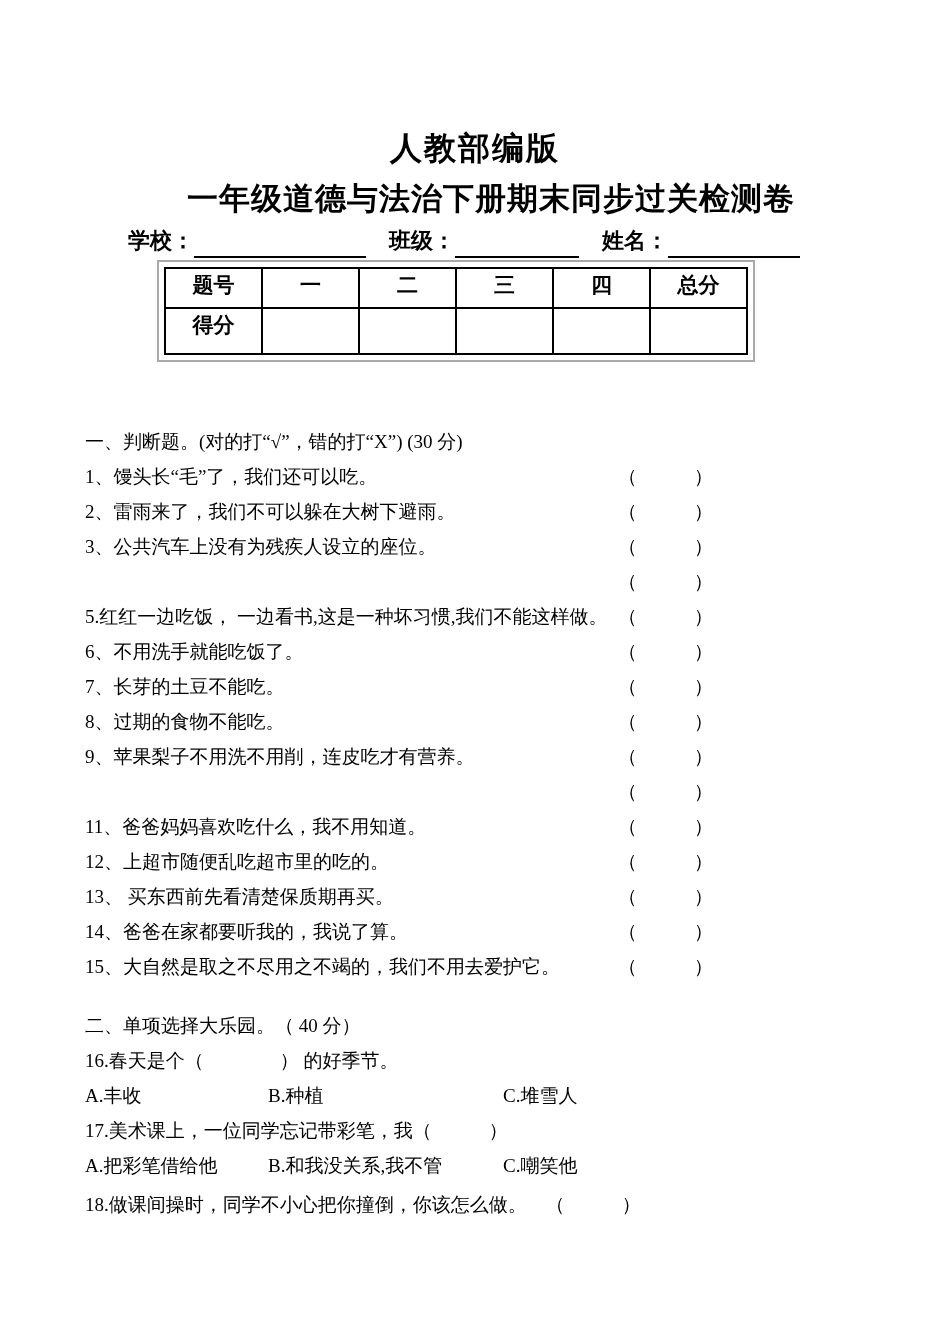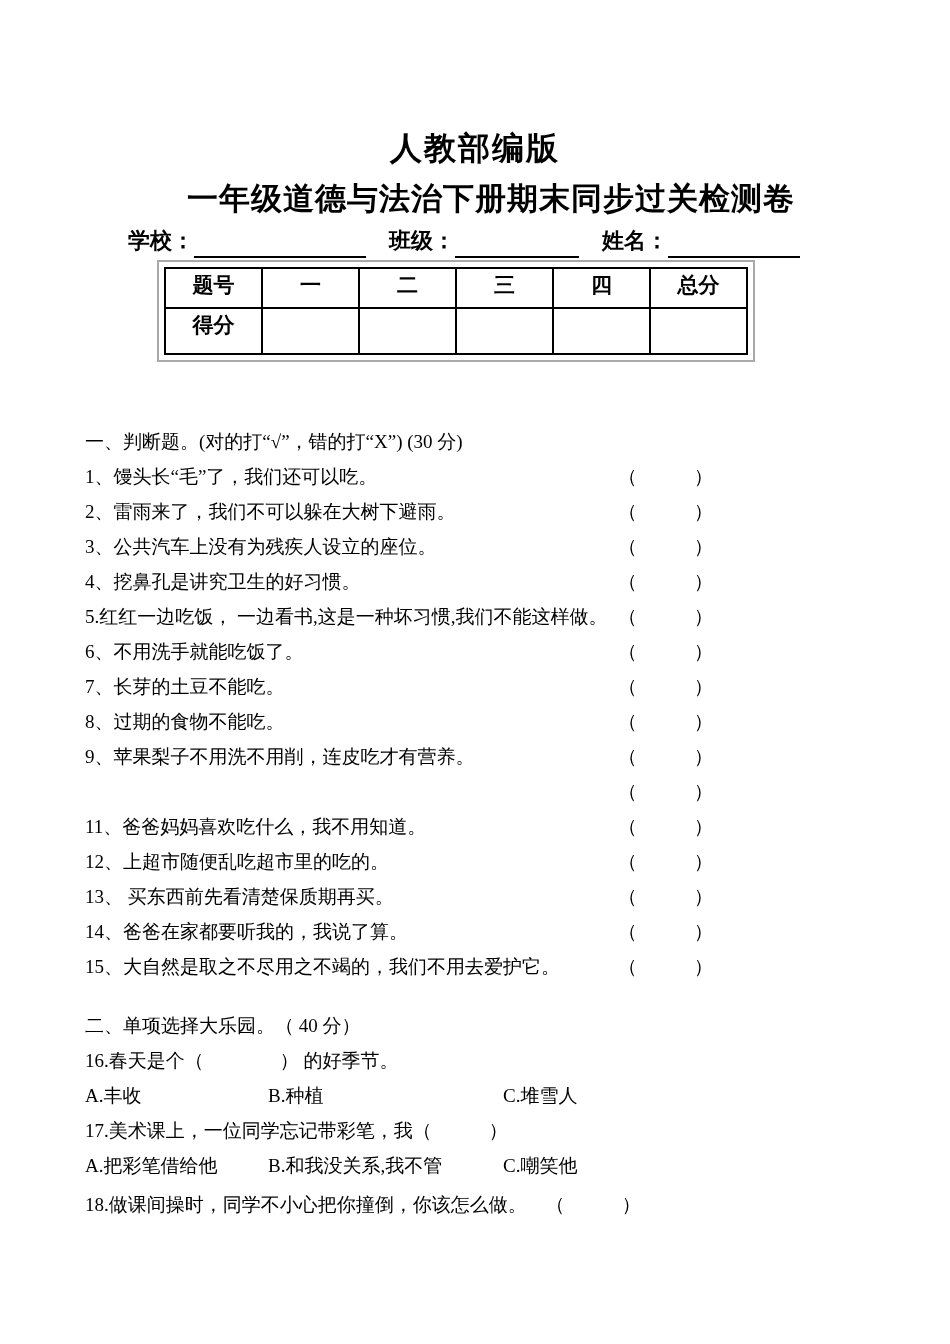--- a/index.html
+++ b/index.html
@@ -108,21 +108,20 @@
     </div>
     <div class="line">
       <span>2、雷雨来了，我们不可以躲在大树下避雨。</span>
       <span class="paren">（　　　）</span>
     </div>
     <div class="line">
       <span>3、公共汽车上没有为残疾人设立的座位。</span>
       <span class="paren">（　　　）</span>
     </div>
     <div class="line">
-      <span>4、挖鼻孔是讲究卫生的好习惯。</span>
       <span class="paren">（　　　）</span>
     </div>
     <div class="line">
       <span>5.红红一边吃饭， 一边看书,这是一种坏习惯,我们不能这样做。</span>
       <span class="paren">（　　　）</span>
     </div>
     <div class="line">
       <span>6、不用洗手就能吃饭了。</span>
       <span class="paren">（　　　）</span>
     </div>

